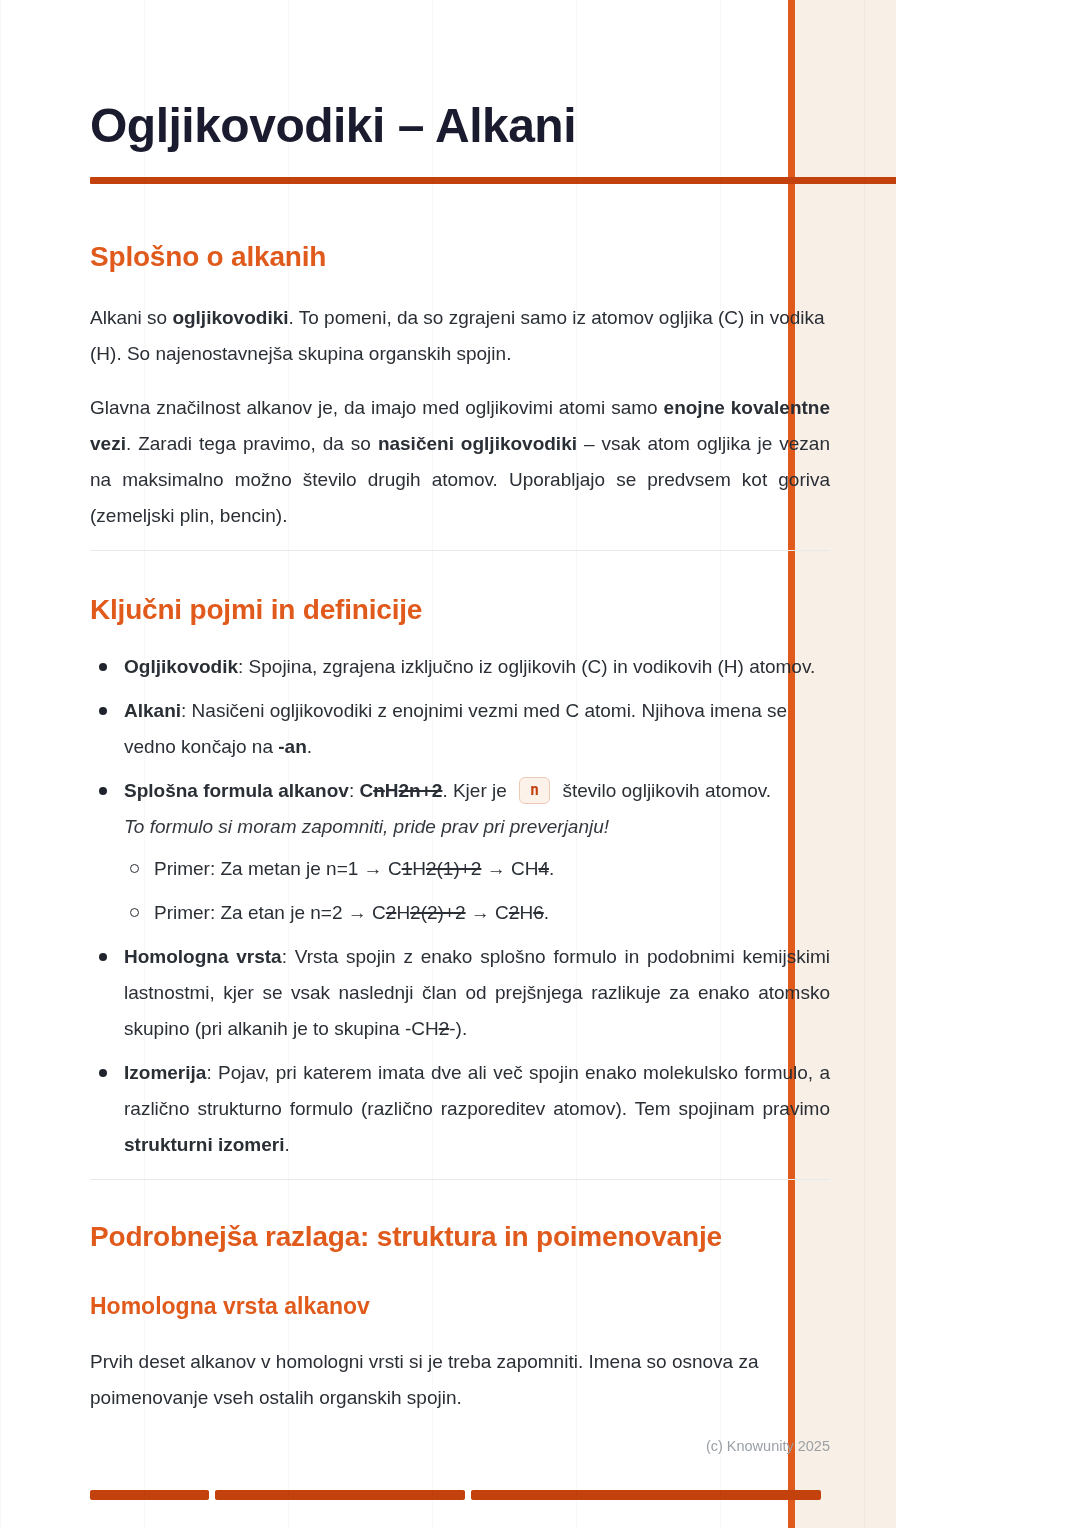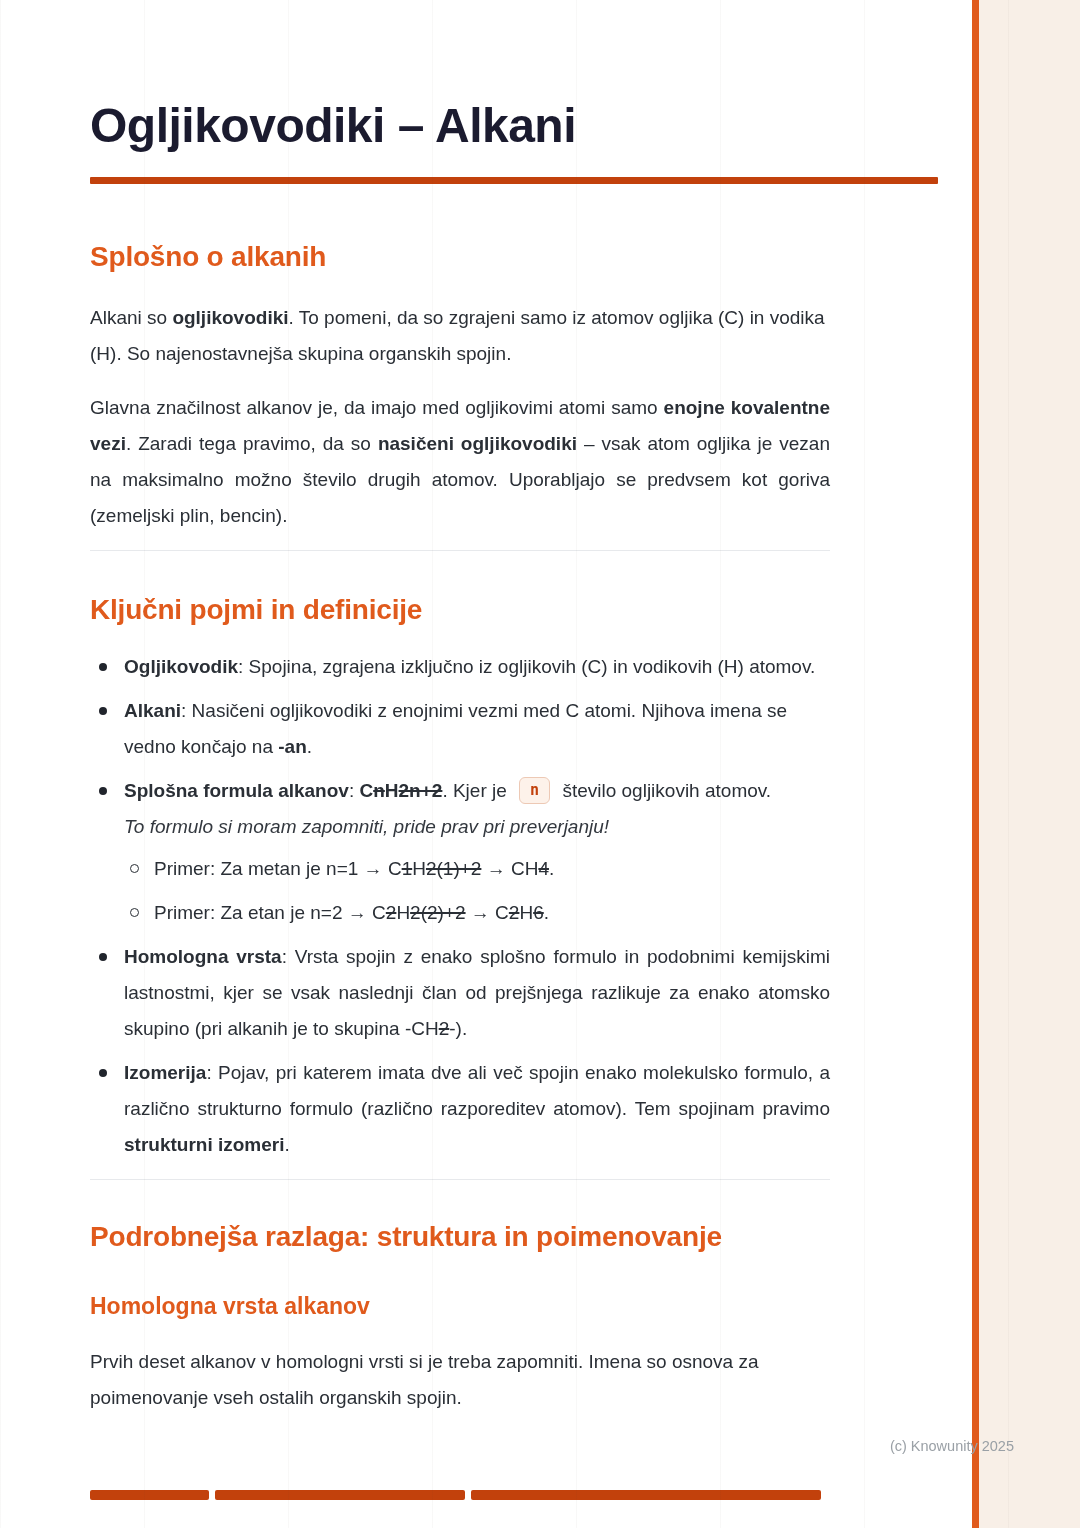--- a/index.html
+++ b/index.html
@@ -14,21 +14,21 @@
     --badge-border:#edc9b5;
   }
   *{box-sizing:border-box;}
   html,body{margin:0;padding:0;}
   body{
     width:1080px;height:1528px;
     font-family:"Liberation Sans","DejaVu Sans",sans-serif;
     background:#ffffff;
   }
   .page{
-    position:relative;width:1080px;height:1528px;overflow:hidden;background:#ffffff;
+    position:relative;width:896px;height:1528px;overflow:hidden;background:#ffffff;
   }
   .page::before{
     content:"";position:absolute;inset:0;
     background:repeating-linear-gradient(90deg, rgba(70,58,45,0.035) 0 1px, transparent 1px 144px);
     pointer-events:none;z-index:5;
   }
   .margin-panel{
     position:absolute;top:0;right:0;width:101px;height:100%;
     background:var(--panel);z-index:1;
   }

